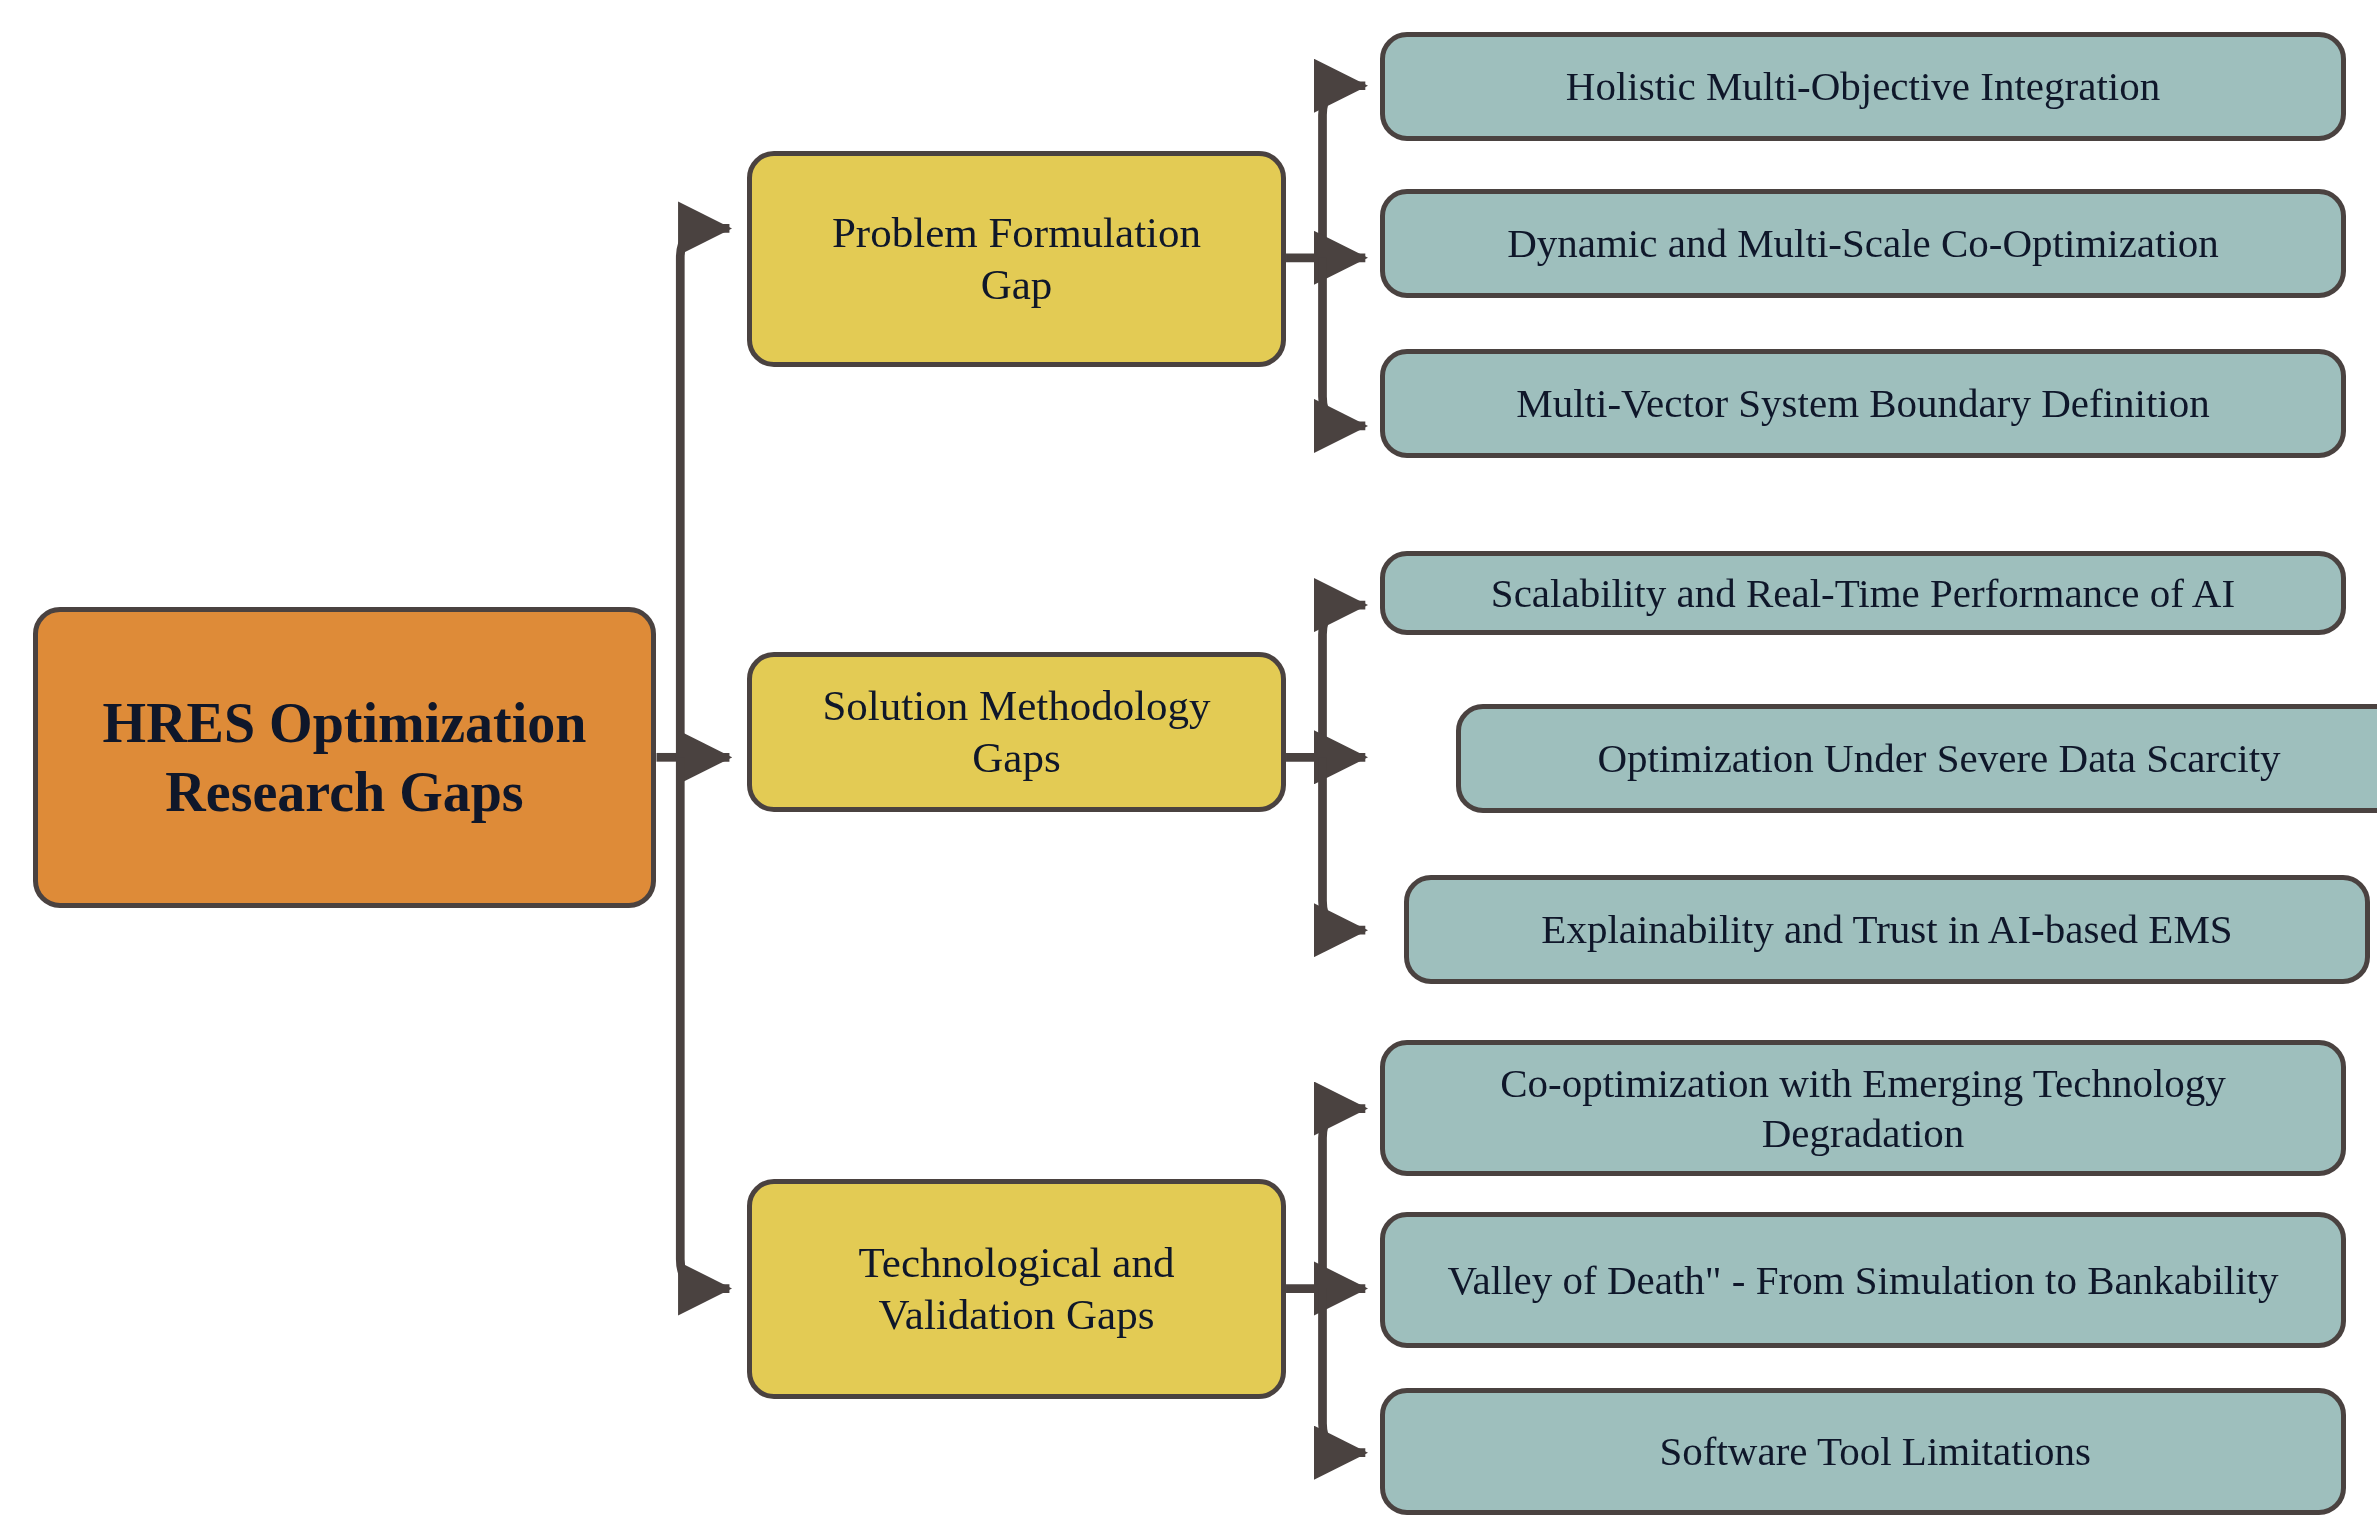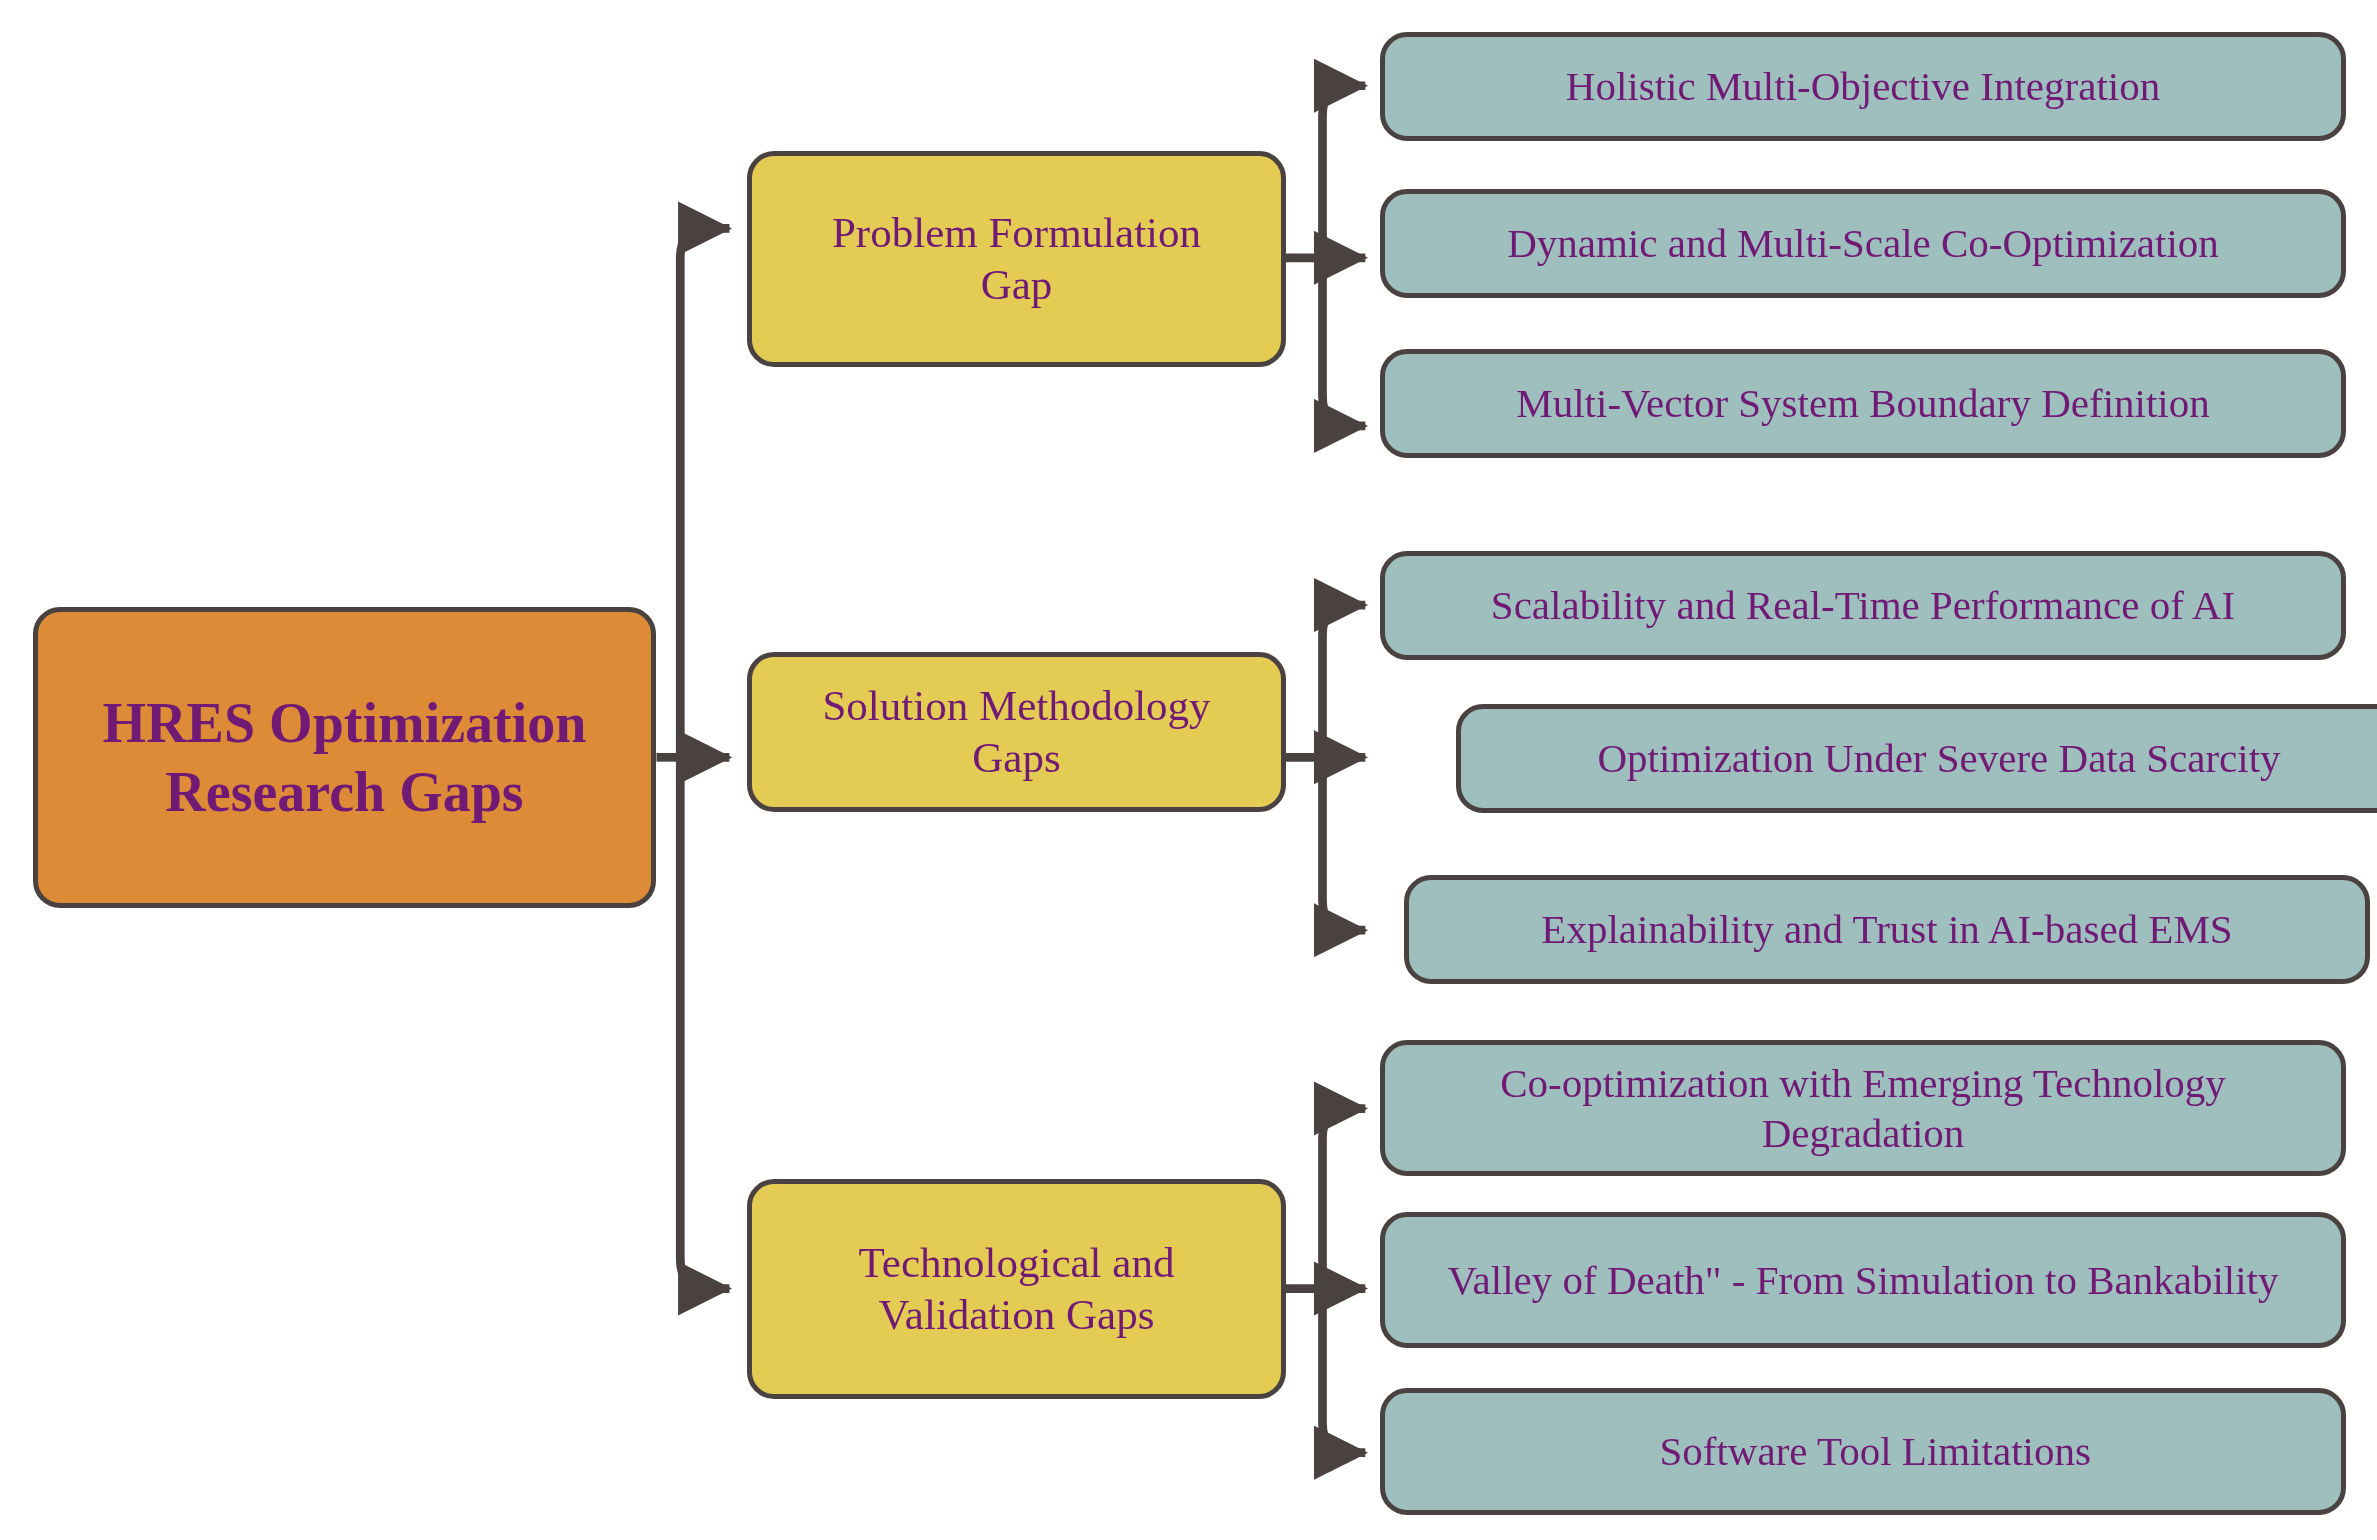--- a/index.html
+++ b/index.html
@@ -27,21 +27,21 @@
   }
   .node {
     position: absolute;
     box-sizing: border-box;
     display: flex;
     align-items: center;
     justify-content: flex-start;
     text-align: center;
     border: 5.6px solid #4A4240;
     border-radius: 27px;
-    color: #701a75;
+    color: #0f172a;
     line-height: 1.22;
     padding: 4.8px 20.6px;
   }
   .node .lbl {
     display: block;
     width: 100%;
   }
   .node.root {
     background: #DE8B38;
     font-weight: bold;
@@ -119,21 +119,21 @@
   <div class="node leaf" style="left:1380px; top:32px; width:966px; height:109px;">
     <span class="lbl">Holistic Multi-Objective Integration</span>
   </div>
   <div class="node leaf" style="left:1380px; top:189px; width:966px; height:109px;">
     <span class="lbl">Dynamic and Multi-Scale Co-Optimization</span>
   </div>
   <div class="node leaf" style="left:1380px; top:349px; width:966px; height:109px;">
     <span class="lbl">Multi-Vector System Boundary Definition</span>
   </div>
 
-  <div class="node leaf" style="left:1380px; top:551px; width:966px; height:109px;">
+  <div class="node leaf" style="left:1380px; top:551px; width:966px; height:84px;">
     <span class="lbl">Scalability and Real-Time Performance of AI</span>
   </div>
   <div class="node leaf" style="left:1456px; top:704px; width:966px; height:109px;">
     <span class="lbl">Optimization Under Severe Data Scarcity</span>
   </div>
   <div class="node leaf" style="left:1404px; top:875px; width:966px; height:109px;">
     <span class="lbl">Explainability and Trust in AI-based EMS</span>
   </div>
 
   <div class="node leaf" style="left:1380px; top:1040px; width:966px; height:136px;">

